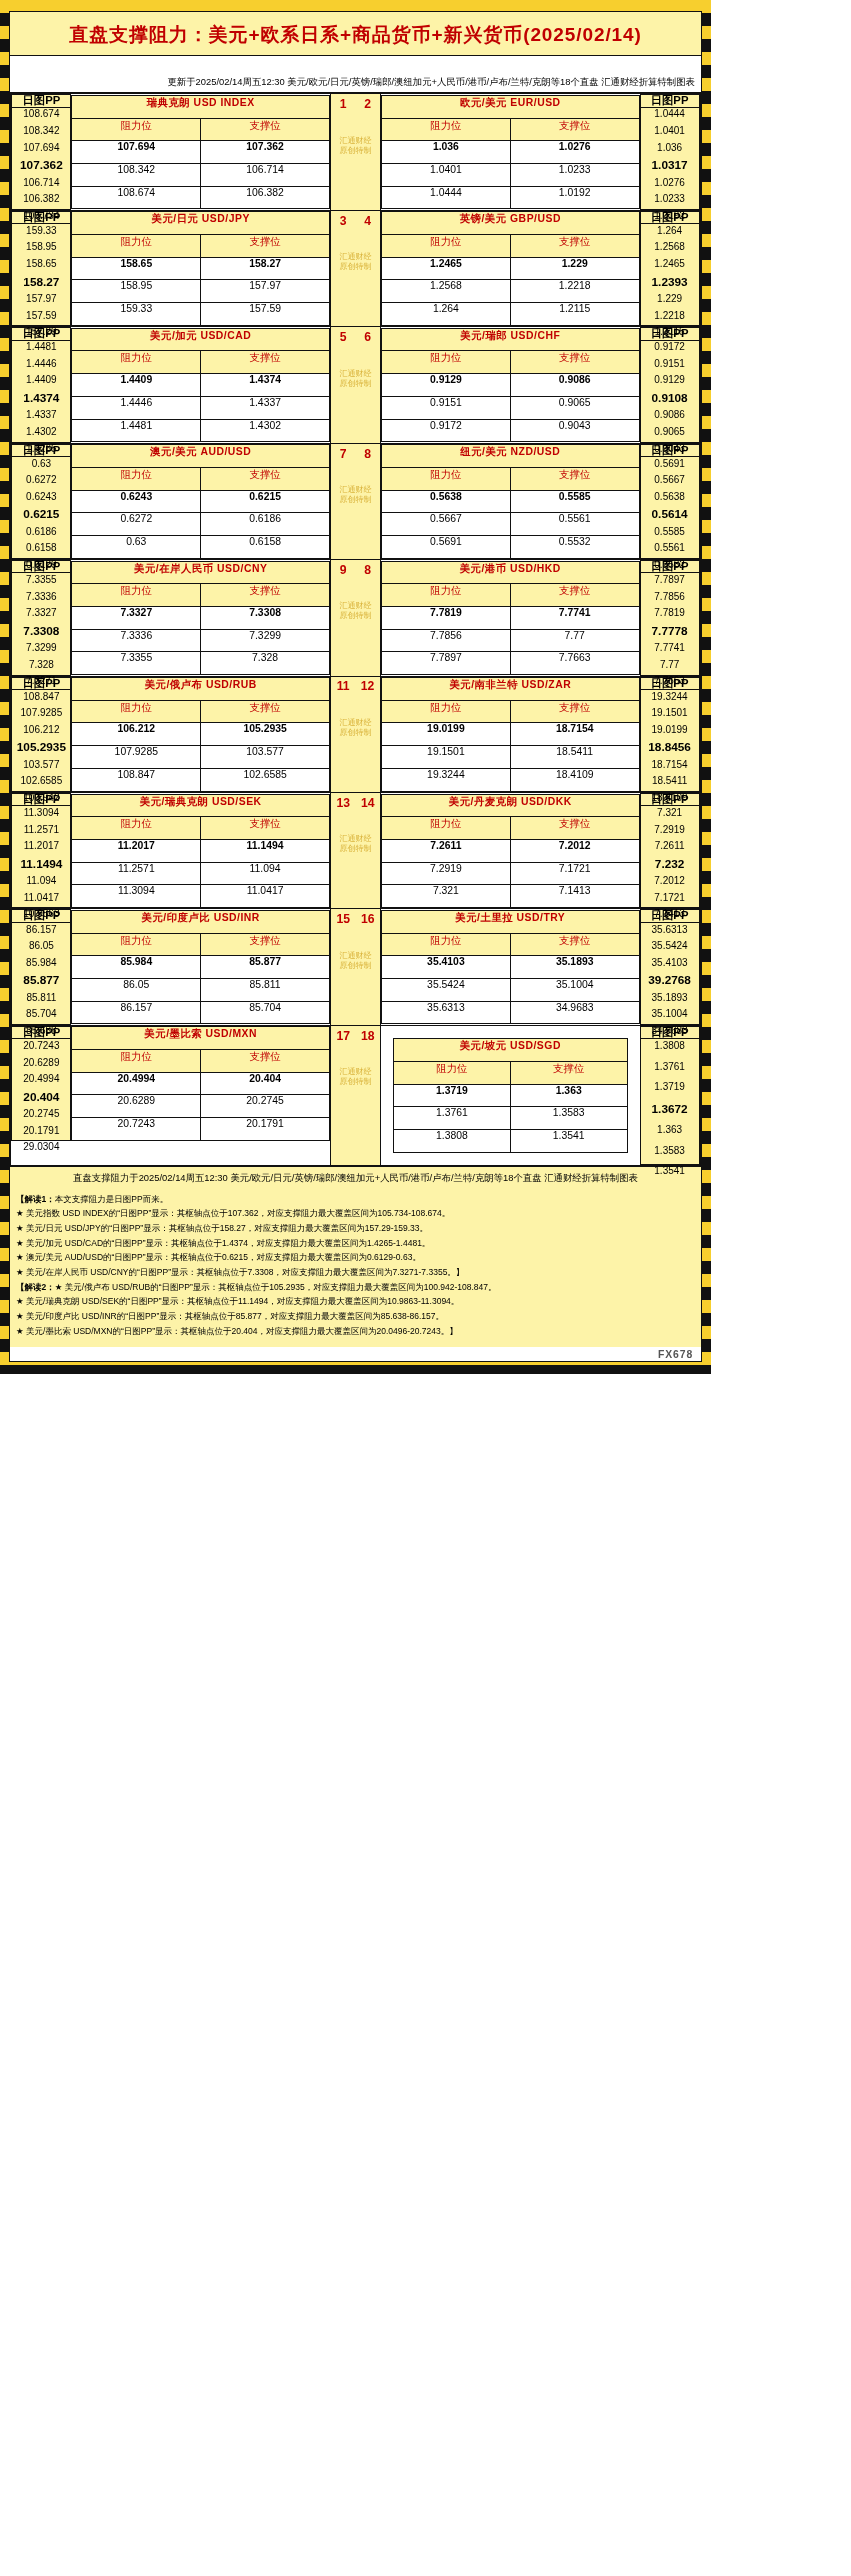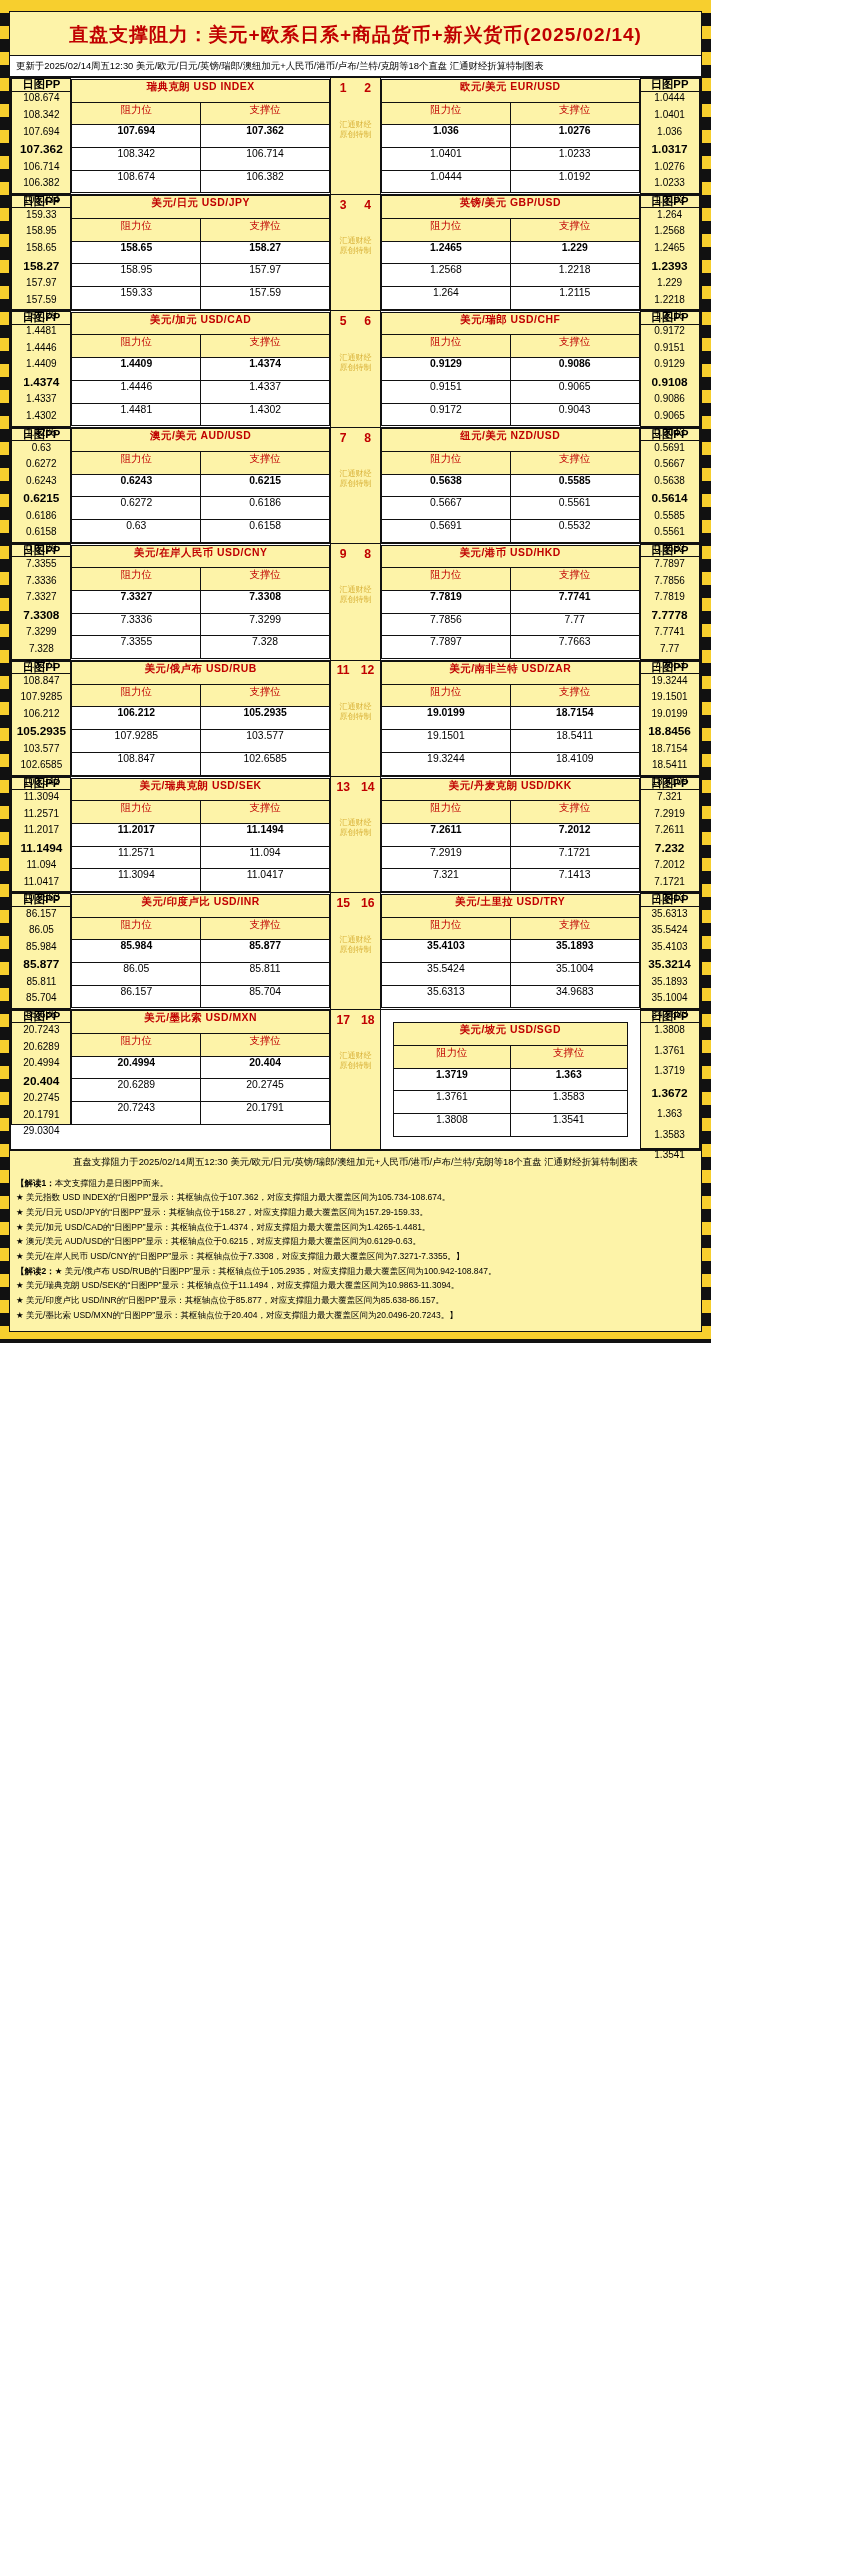--- a/index.html
+++ b/index.html
@@ -28,25 +28,26 @@
     border-bottom:1.9px solid #111;
     text-align:center;
     font-size:19px;
     font-weight:bold;
     color:#c00000;
     padding:9.4px 3.8px 7.5px 3.8px;
     letter-spacing:0.9px;
   }
   .subtitle{
     font-size:9.4px;
-    text-align:left;
+    text-align:right;
     padding:2.8px 5.7px 3.8px 5.7px;
     line-height:1.45;
     border-bottom:0.9px solid #111;
     background:#ffffff;
+    margin-top:16px;
   }
   table.grid{
     border-collapse:collapse;
     width:100%;
     table-layout:fixed;
   }
   table.grid td{
     border:0.9px solid #111;
     padding:0;
     vertical-align:top;
@@ -946,21 +947,21 @@
                           </tr>
                         </tbody>
                       </table>
                     </td>
                     <td class="ppcol pp-w" style="padding:0">
                       <div class="pp-head" style="border-bottom:0.9px solid #111;">日图PP</div>
                       <div class="ppstack">
                         <div class="">35.6313</div>
                         <div class="">35.5424</div>
                         <div class="">35.4103</div>
-                        <div class="big">35.3214</div>
+                        <div class="big">39.2768</div>
                         <div class="">35.1893</div>
                         <div class="">35.1004</div>
                         <div class="">34.9683</div>
                       </div>
                     </td>
                   </tr>
                 </tbody>
               </table>
             </td>
           </tr>
@@ -1078,15 +1079,16 @@
       <p>★ 澳元/美元 AUD/USD的“日图PP”显示：其枢轴点位于0.6215，对应支撑阻力最大覆盖区间为0.6129-0.63。</p>
       <p>★ 美元/在岸人民币 USD/CNY的“日图PP”显示：其枢轴点位于7.3308，对应支撑阻力最大覆盖区间为7.3271-7.3355。】</p>
       <p>
         <span class="lbl">【解读2：</span><span>★ 美元/俄卢布 USD/RUB的“日图PP”显示：其枢轴点位于105.2935，对应支撑阻力最大覆盖区间为100.942-108.847。</span>
       </p>
       <p>★ 美元/瑞典克朗 USD/SEK的“日图PP”显示：其枢轴点位于11.1494，对应支撑阻力最大覆盖区间为10.9863-11.3094。</p>
       <p>★ 美元/印度卢比 USD/INR的“日图PP”显示：其枢轴点位于85.877，对应支撑阻力最大覆盖区间为85.638-86.157。</p>
       <p>★ 美元/墨比索 USD/MXN的“日图PP”显示：其枢轴点位于20.404，对应支撑阻力最大覆盖区间为20.0496-20.7243。】</p>
     </div>
 
+    <div class="sig">FX678</div>
   </div>
 </div>
 
 
 </body></html>

